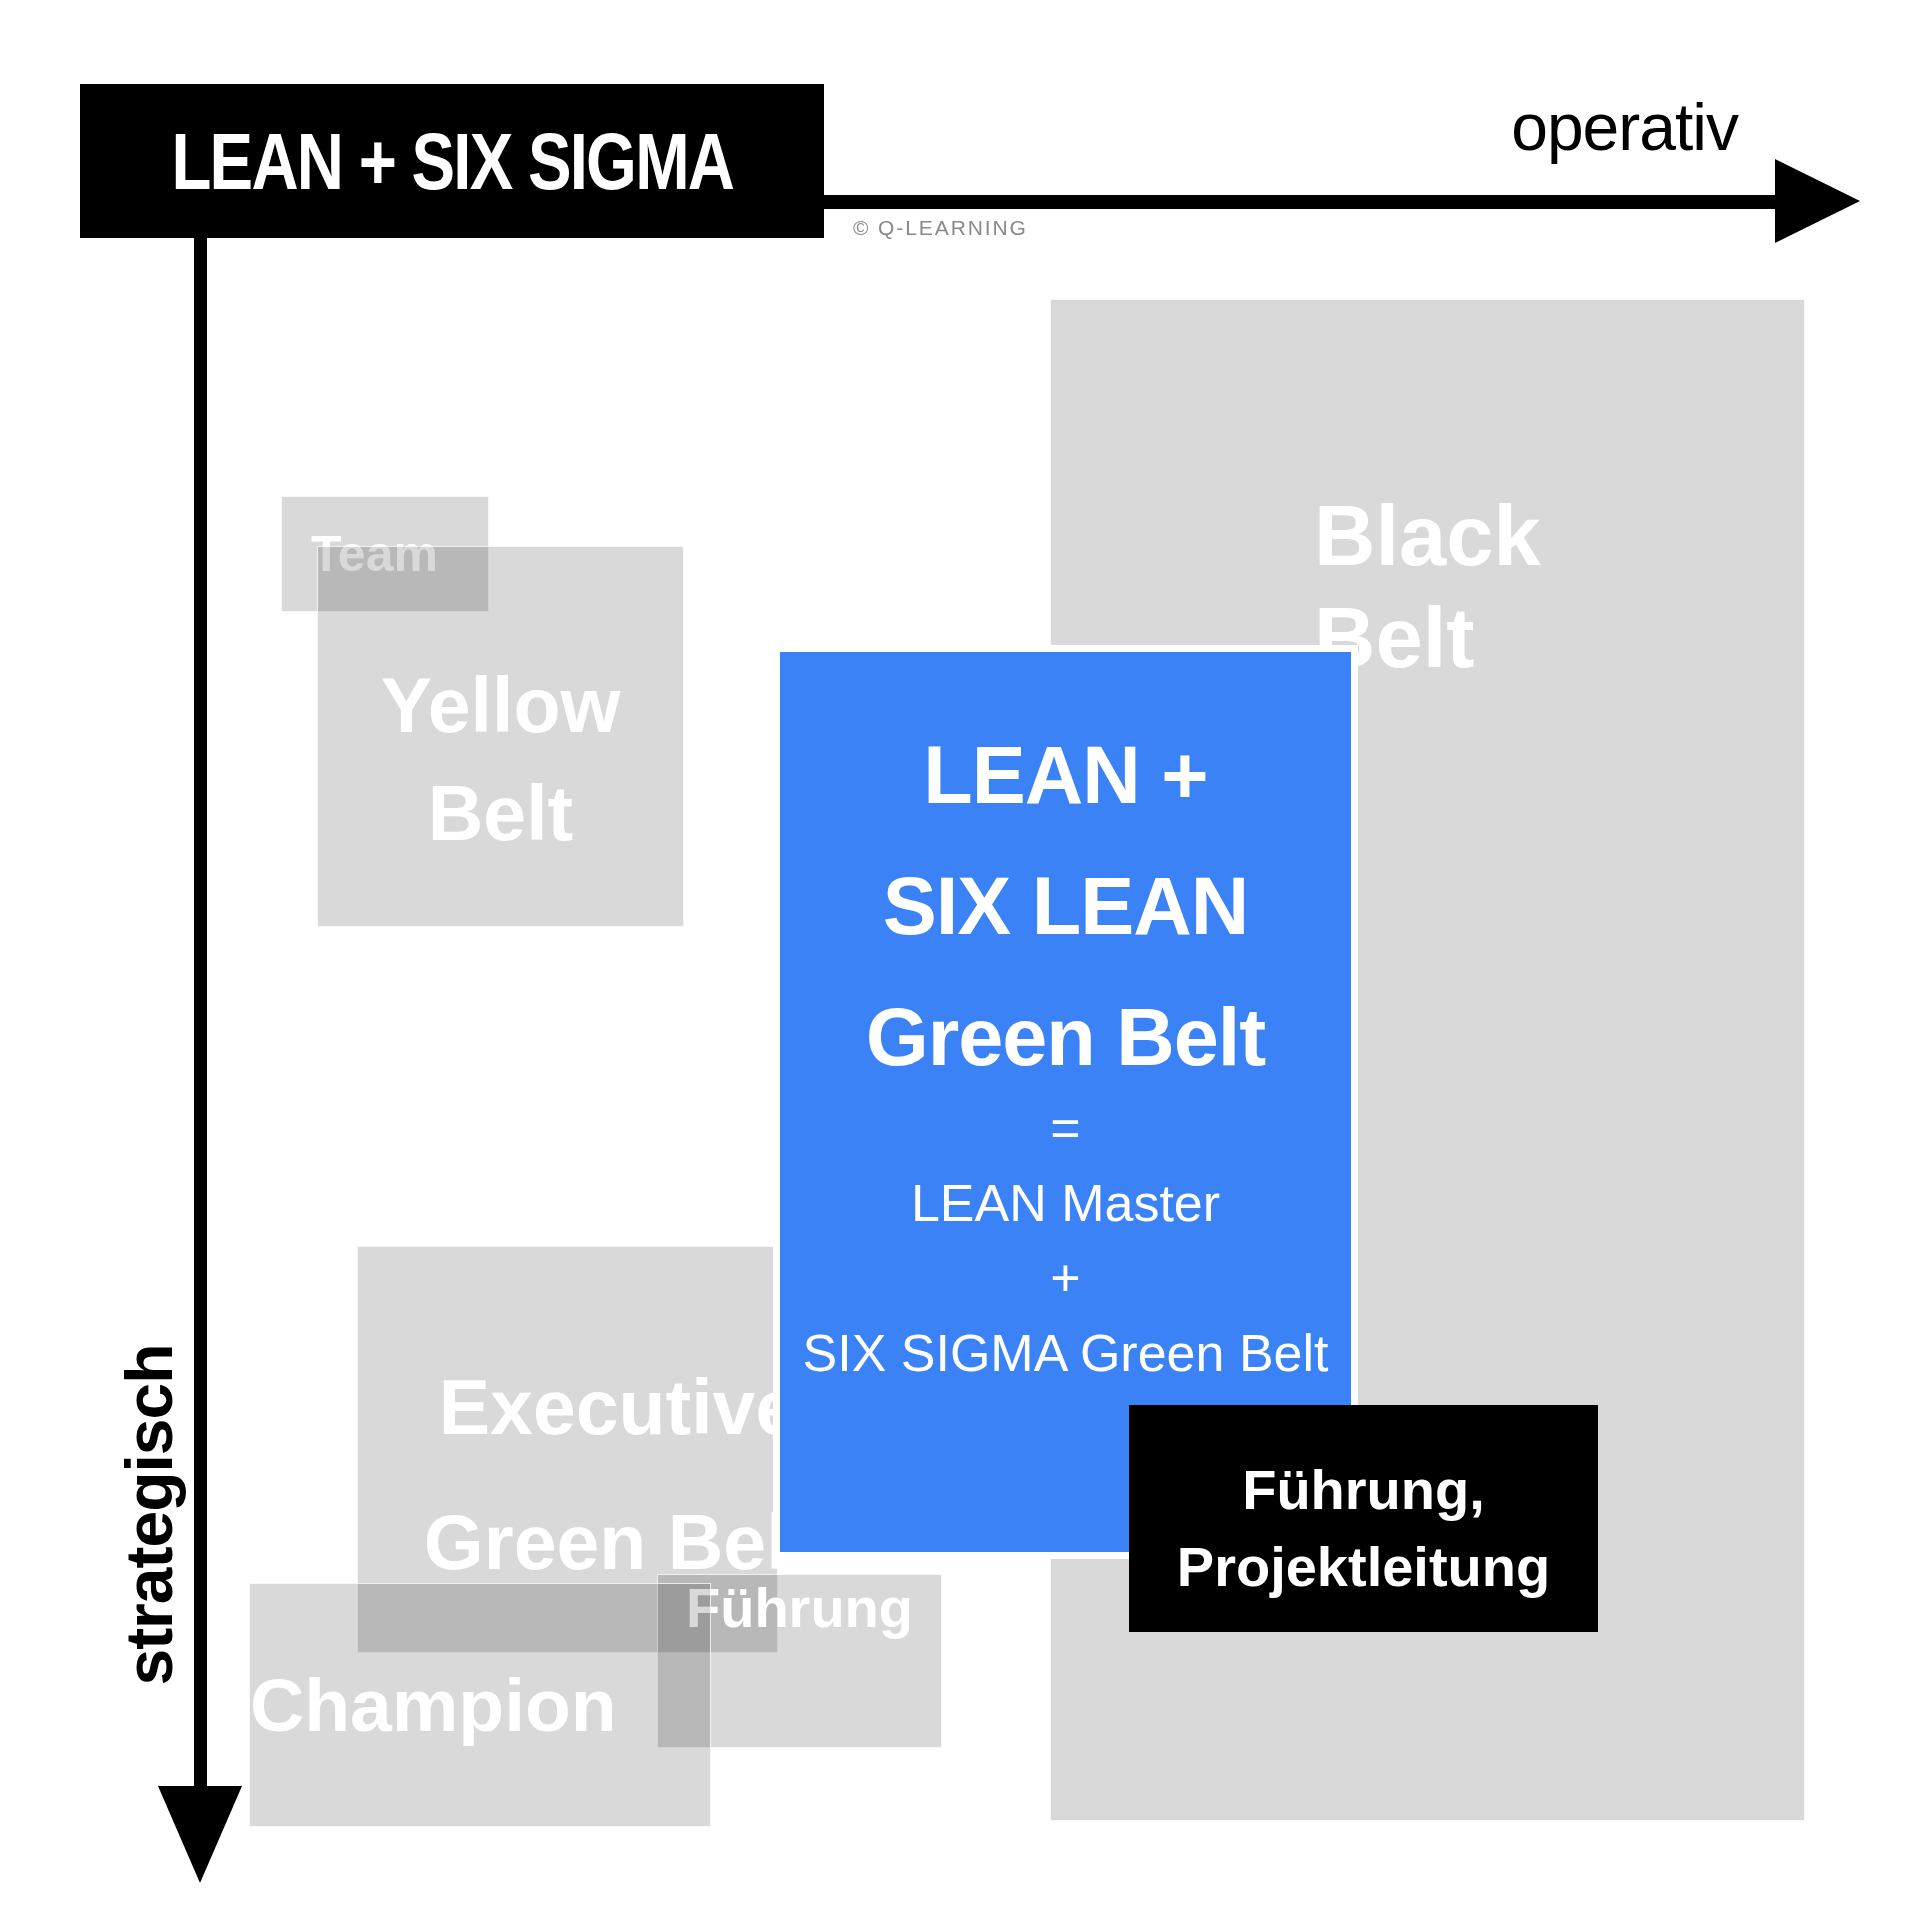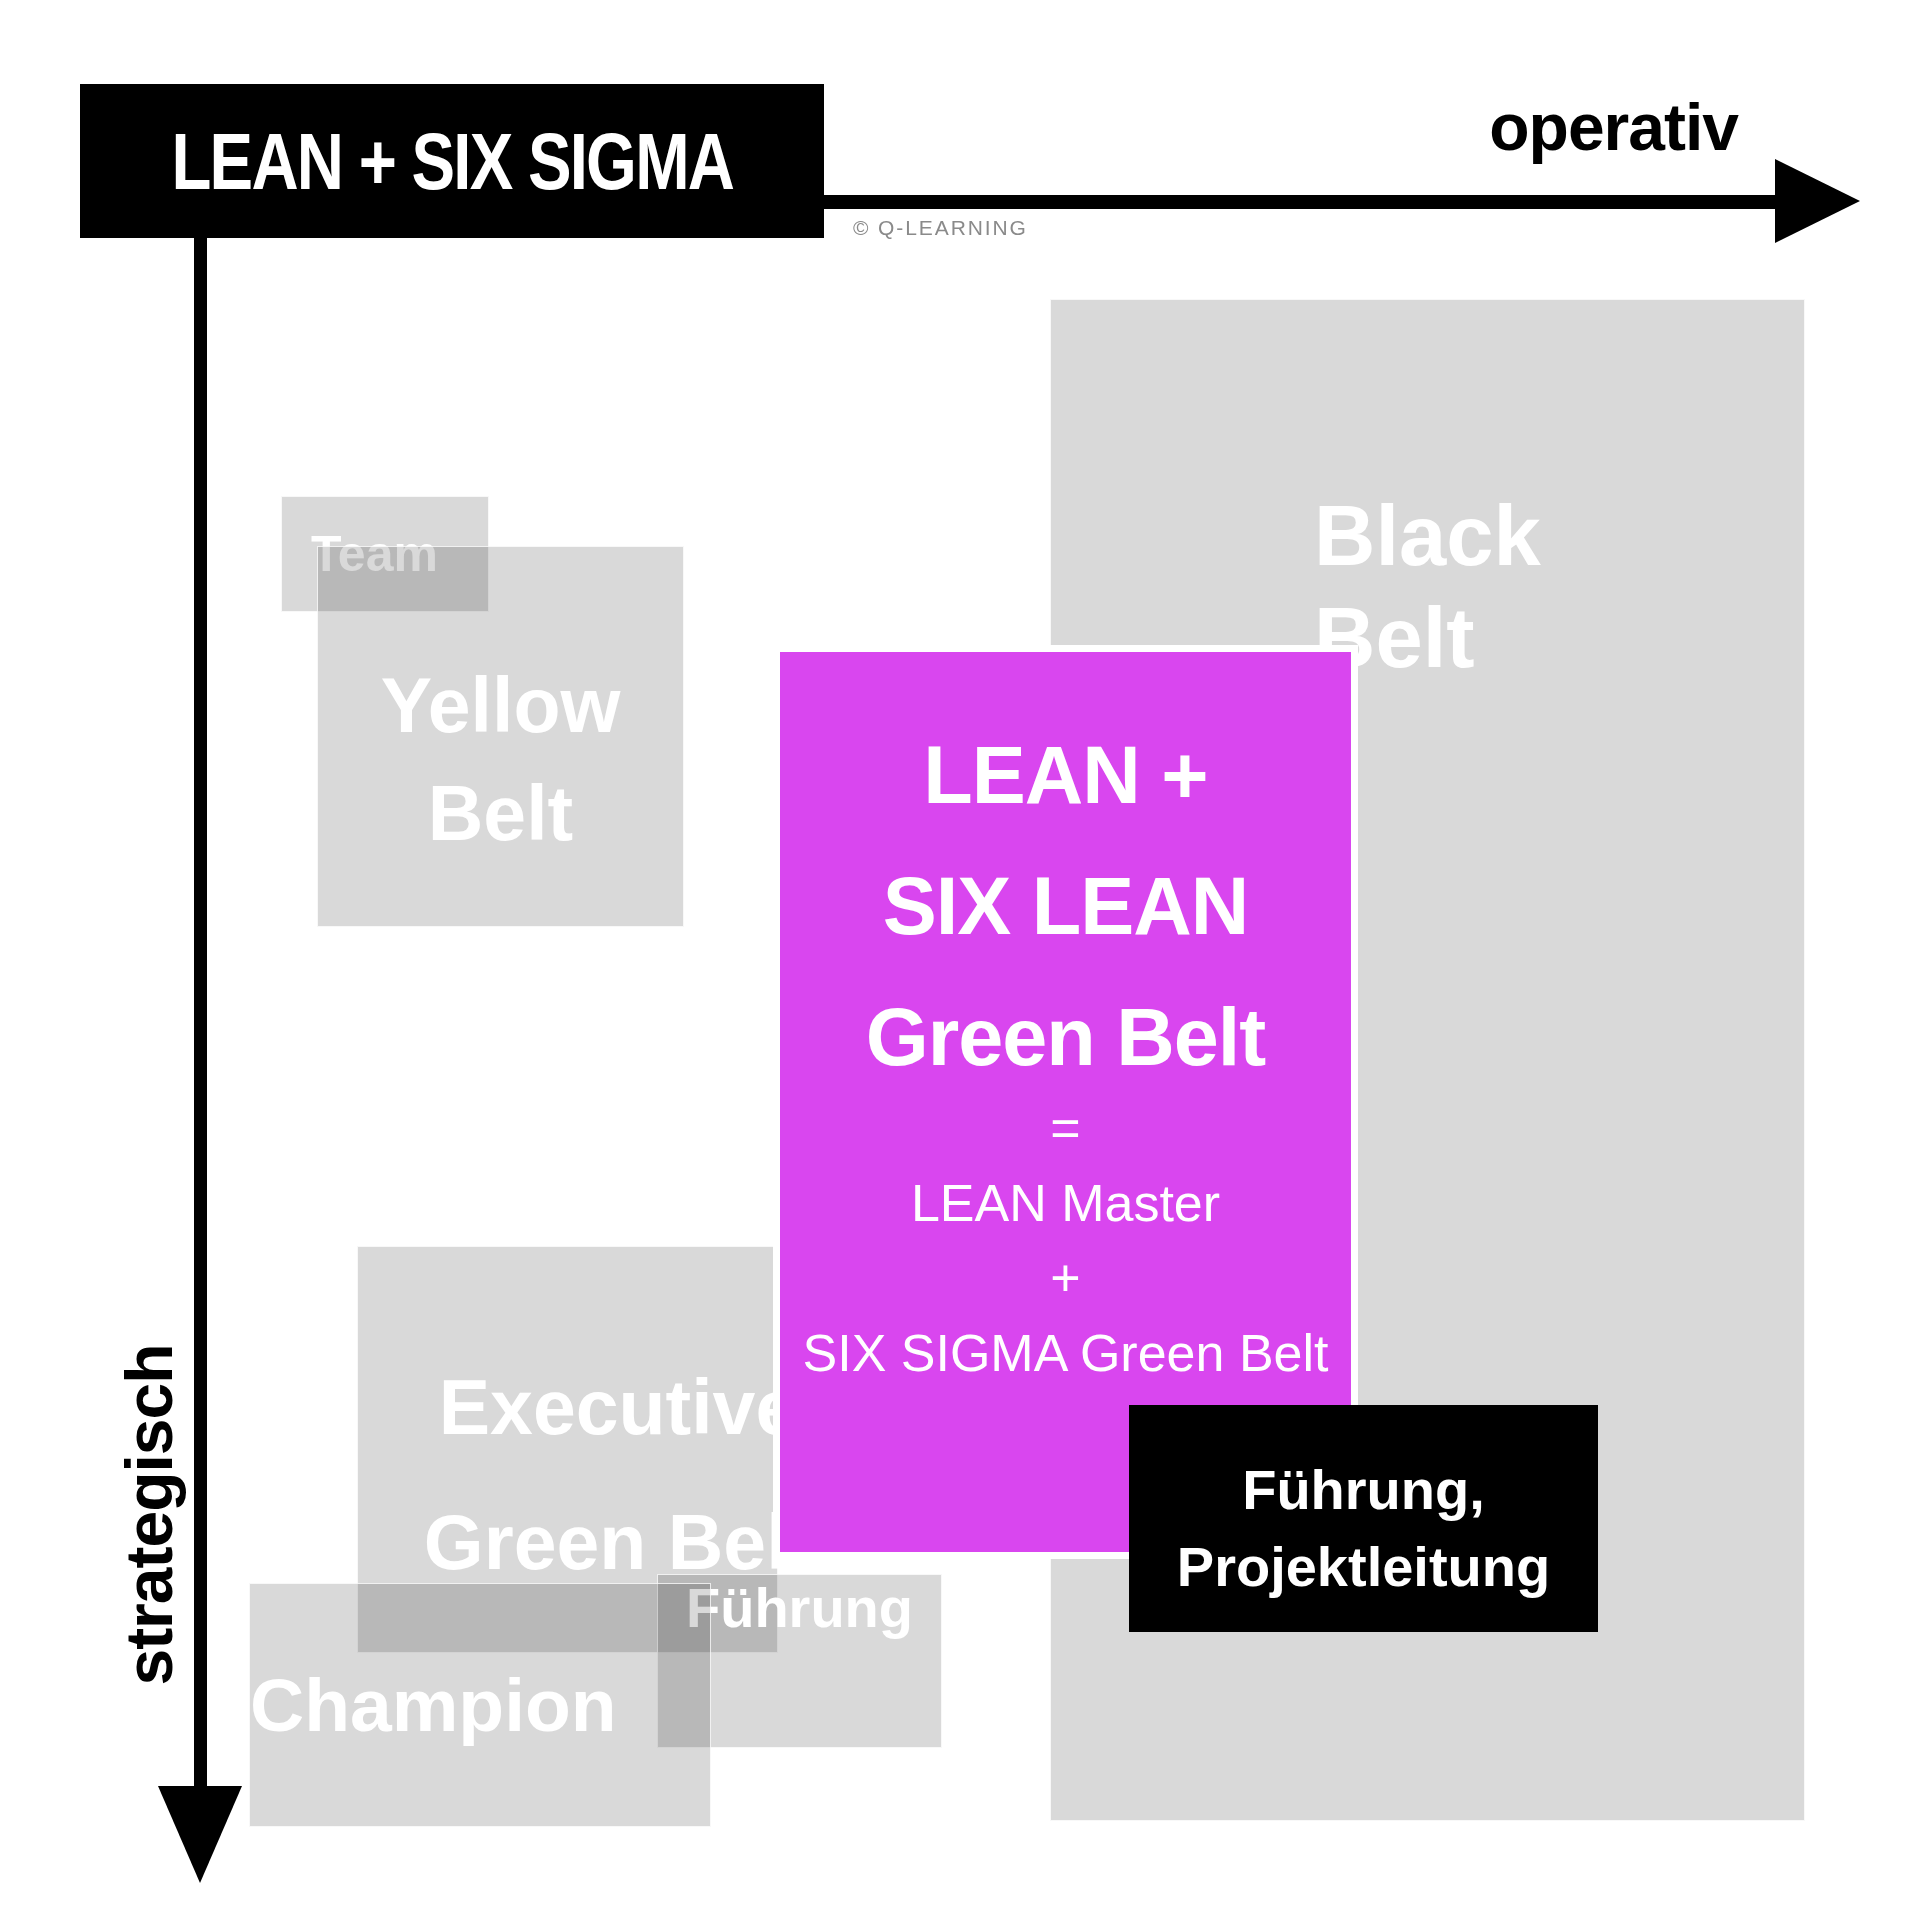--- a/index.html
+++ b/index.html
@@ -11,21 +11,21 @@
   .title-box{
     position:absolute;left:80px;top:84px;width:744px;height:154px;
     background:#000;z-index:5;display:flex;align-items:center;justify-content:center;
   }
   .title-box span{
     color:#fff;font-weight:bold;font-size:71px;letter-spacing:-1.9px;white-space:nowrap;
     transform:scale(0.92,1.12);
   }
   .x-axis-label{
     position:absolute;left:1352px;top:89px;width:386px;z-index:5;
-    text-align:right;font-weight:bold;font-size:66px;letter-spacing:-1px;color:#000;
+    text-align:right;font-weight:normal;font-size:66px;letter-spacing:-1px;color:#000;
   }
   .h-arrow-shaft{position:absolute;left:823px;top:195px;width:956px;height:13.5px;background:#000;z-index:4;}
   .h-arrow-head{
     position:absolute;left:1775px;top:159px;width:0;height:0;z-index:4;
     border-top:42px solid transparent;border-bottom:42px solid transparent;border-left:85px solid #000;
   }
   .copyright{
     position:absolute;left:853px;top:216px;z-index:5;
     font-size:21px;color:#8a8a8a;letter-spacing:1.9px;white-space:nowrap;
   }
@@ -56,21 +56,21 @@
   .box-exec{left:357px;top:1246px;width:421px;height:407px;}
   .box-exec .txt{position:absolute;left:0;top:93px;width:521px;text-align:center;}
   .box-exec .lbl{font-size:77px;line-height:135px;display:block;}
   .box-fuehrung{left:657px;top:1574px;width:285px;height:174px;display:flex;align-items:flex-start;justify-content:center;}
   .box-fuehrung .lbl{font-size:56px;}
   .box-champion{left:249px;top:1583px;width:462px;height:244px;display:flex;align-items:center;}
   .box-champion .lbl{font-size:75px;}
   
   .orange-box{
     position:absolute;left:773px;top:645px;width:585px;height:914px;
-    background:#d946ef;border:7.7px solid #ffffff;box-sizing:border-box;z-index:2;color:#fff;
+    background:#3b82f6;border:7.7px solid #ffffff;box-sizing:border-box;z-index:2;color:#fff;
   }
   .orange-main{margin-top:58px;text-align:center;font-weight:bold;font-size:81px;line-height:131px;letter-spacing:-1px;}
   .orange-main span{display:block;}
   .orange-formula{position:absolute;left:0;top:439px;width:100%;text-align:center;font-size:52px;line-height:75px;font-weight:normal;}
   .orange-formula span{display:block;white-space:nowrap;}
   
   .leader-box{
     position:absolute;left:1129px;top:1405px;width:469px;height:227px;background:#000;z-index:3;
     display:flex;flex-direction:column;align-items:center;padding-top:46px;box-sizing:border-box;
   }

